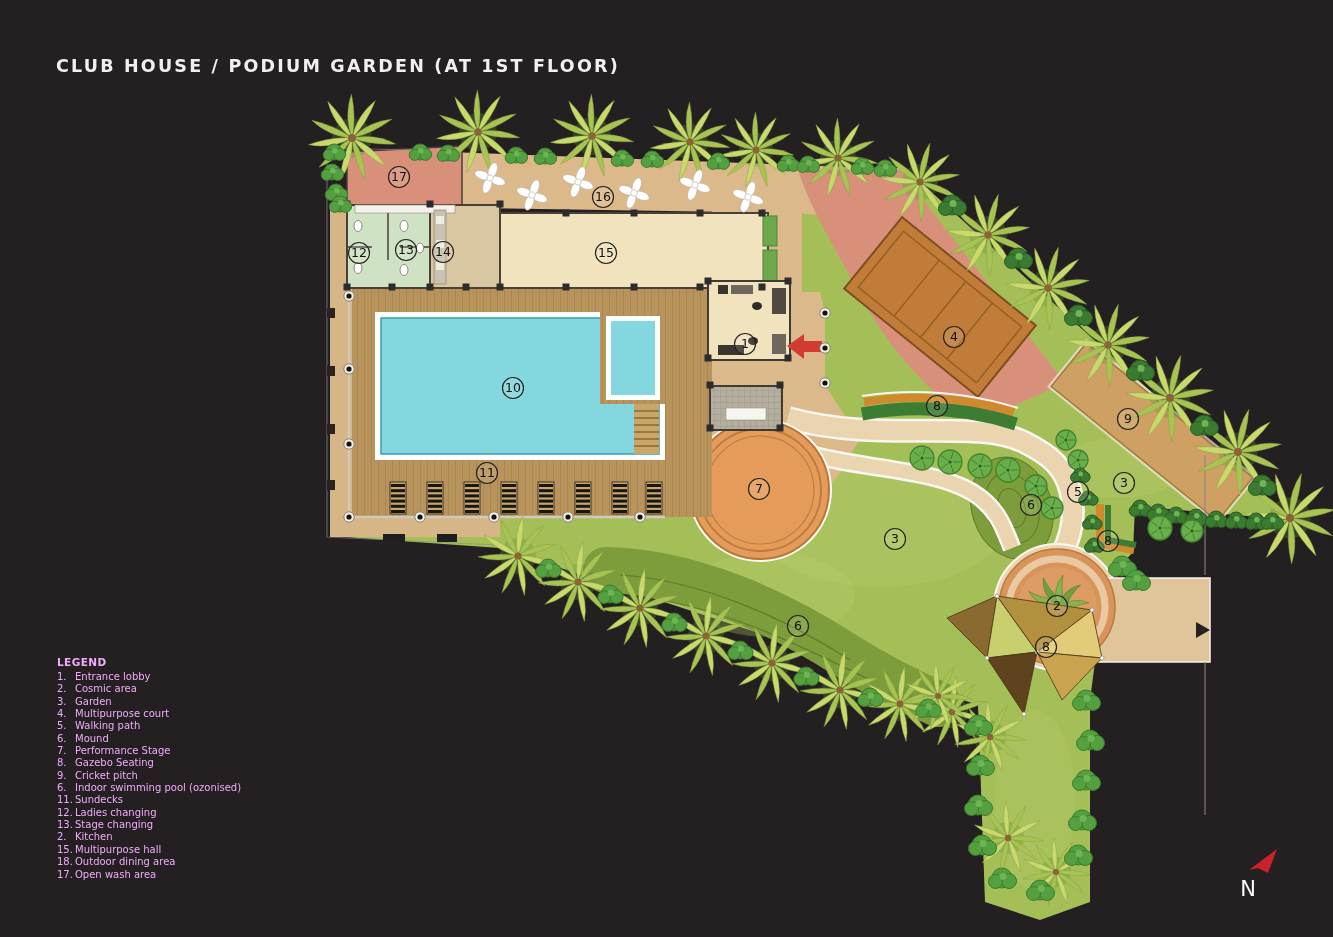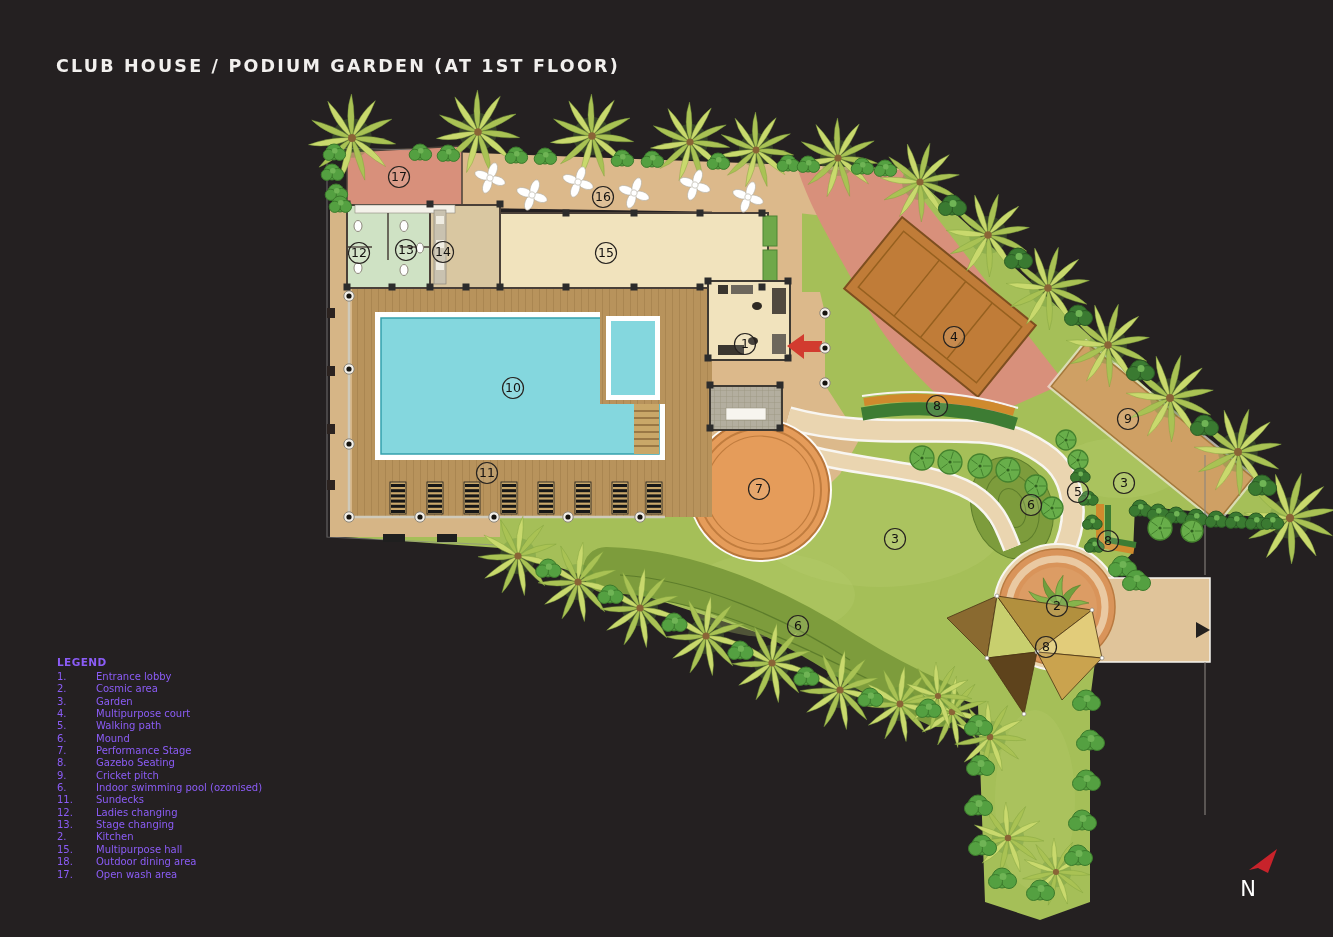--- a/index.html
+++ b/index.html
@@ -6,25 +6,25 @@
   body{
     width:1333px;height:937px;position:relative;overflow:hidden;
     background:#242021;
     font-family:"DejaVu Sans","Liberation Sans",sans-serif;
   }
   .title{
     position:absolute;left:56px;top:56px;
     color:#f2f0ee;font-size:17.5px;letter-spacing:2.2px;font-weight:700;
     white-space:nowrap;
   }
-  .legend{position:absolute;left:57px;top:656px;color:#8b5cf6;}
+  .legend{position:absolute;left:57px;top:656px;color:#f0abfc;}
   .legend-title{font-size:10.5px;font-weight:600;letter-spacing:.4px;margin-bottom:3px;}
   .lrow{display:flex;font-size:10px;line-height:12.35px;}
   .lnum{width:18px;flex:none;}
-  .llab{white-space:nowrap;margin-left:21px;}
+  .llab{white-space:nowrap;}
   svg{position:absolute;left:0;top:0;}
   svg text{font-family:"DejaVu Sans","Liberation Sans",sans-serif;}
 </style>
 </head>
 <body>
 
 <svg id="plan" width="1333" height="937" viewBox="0 0 1333 937">
   <defs>
     <pattern id="pl" width="7" height="7" patternUnits="userSpaceOnUse">
       <rect width="7" height="7" fill="#b8935c"></rect>

